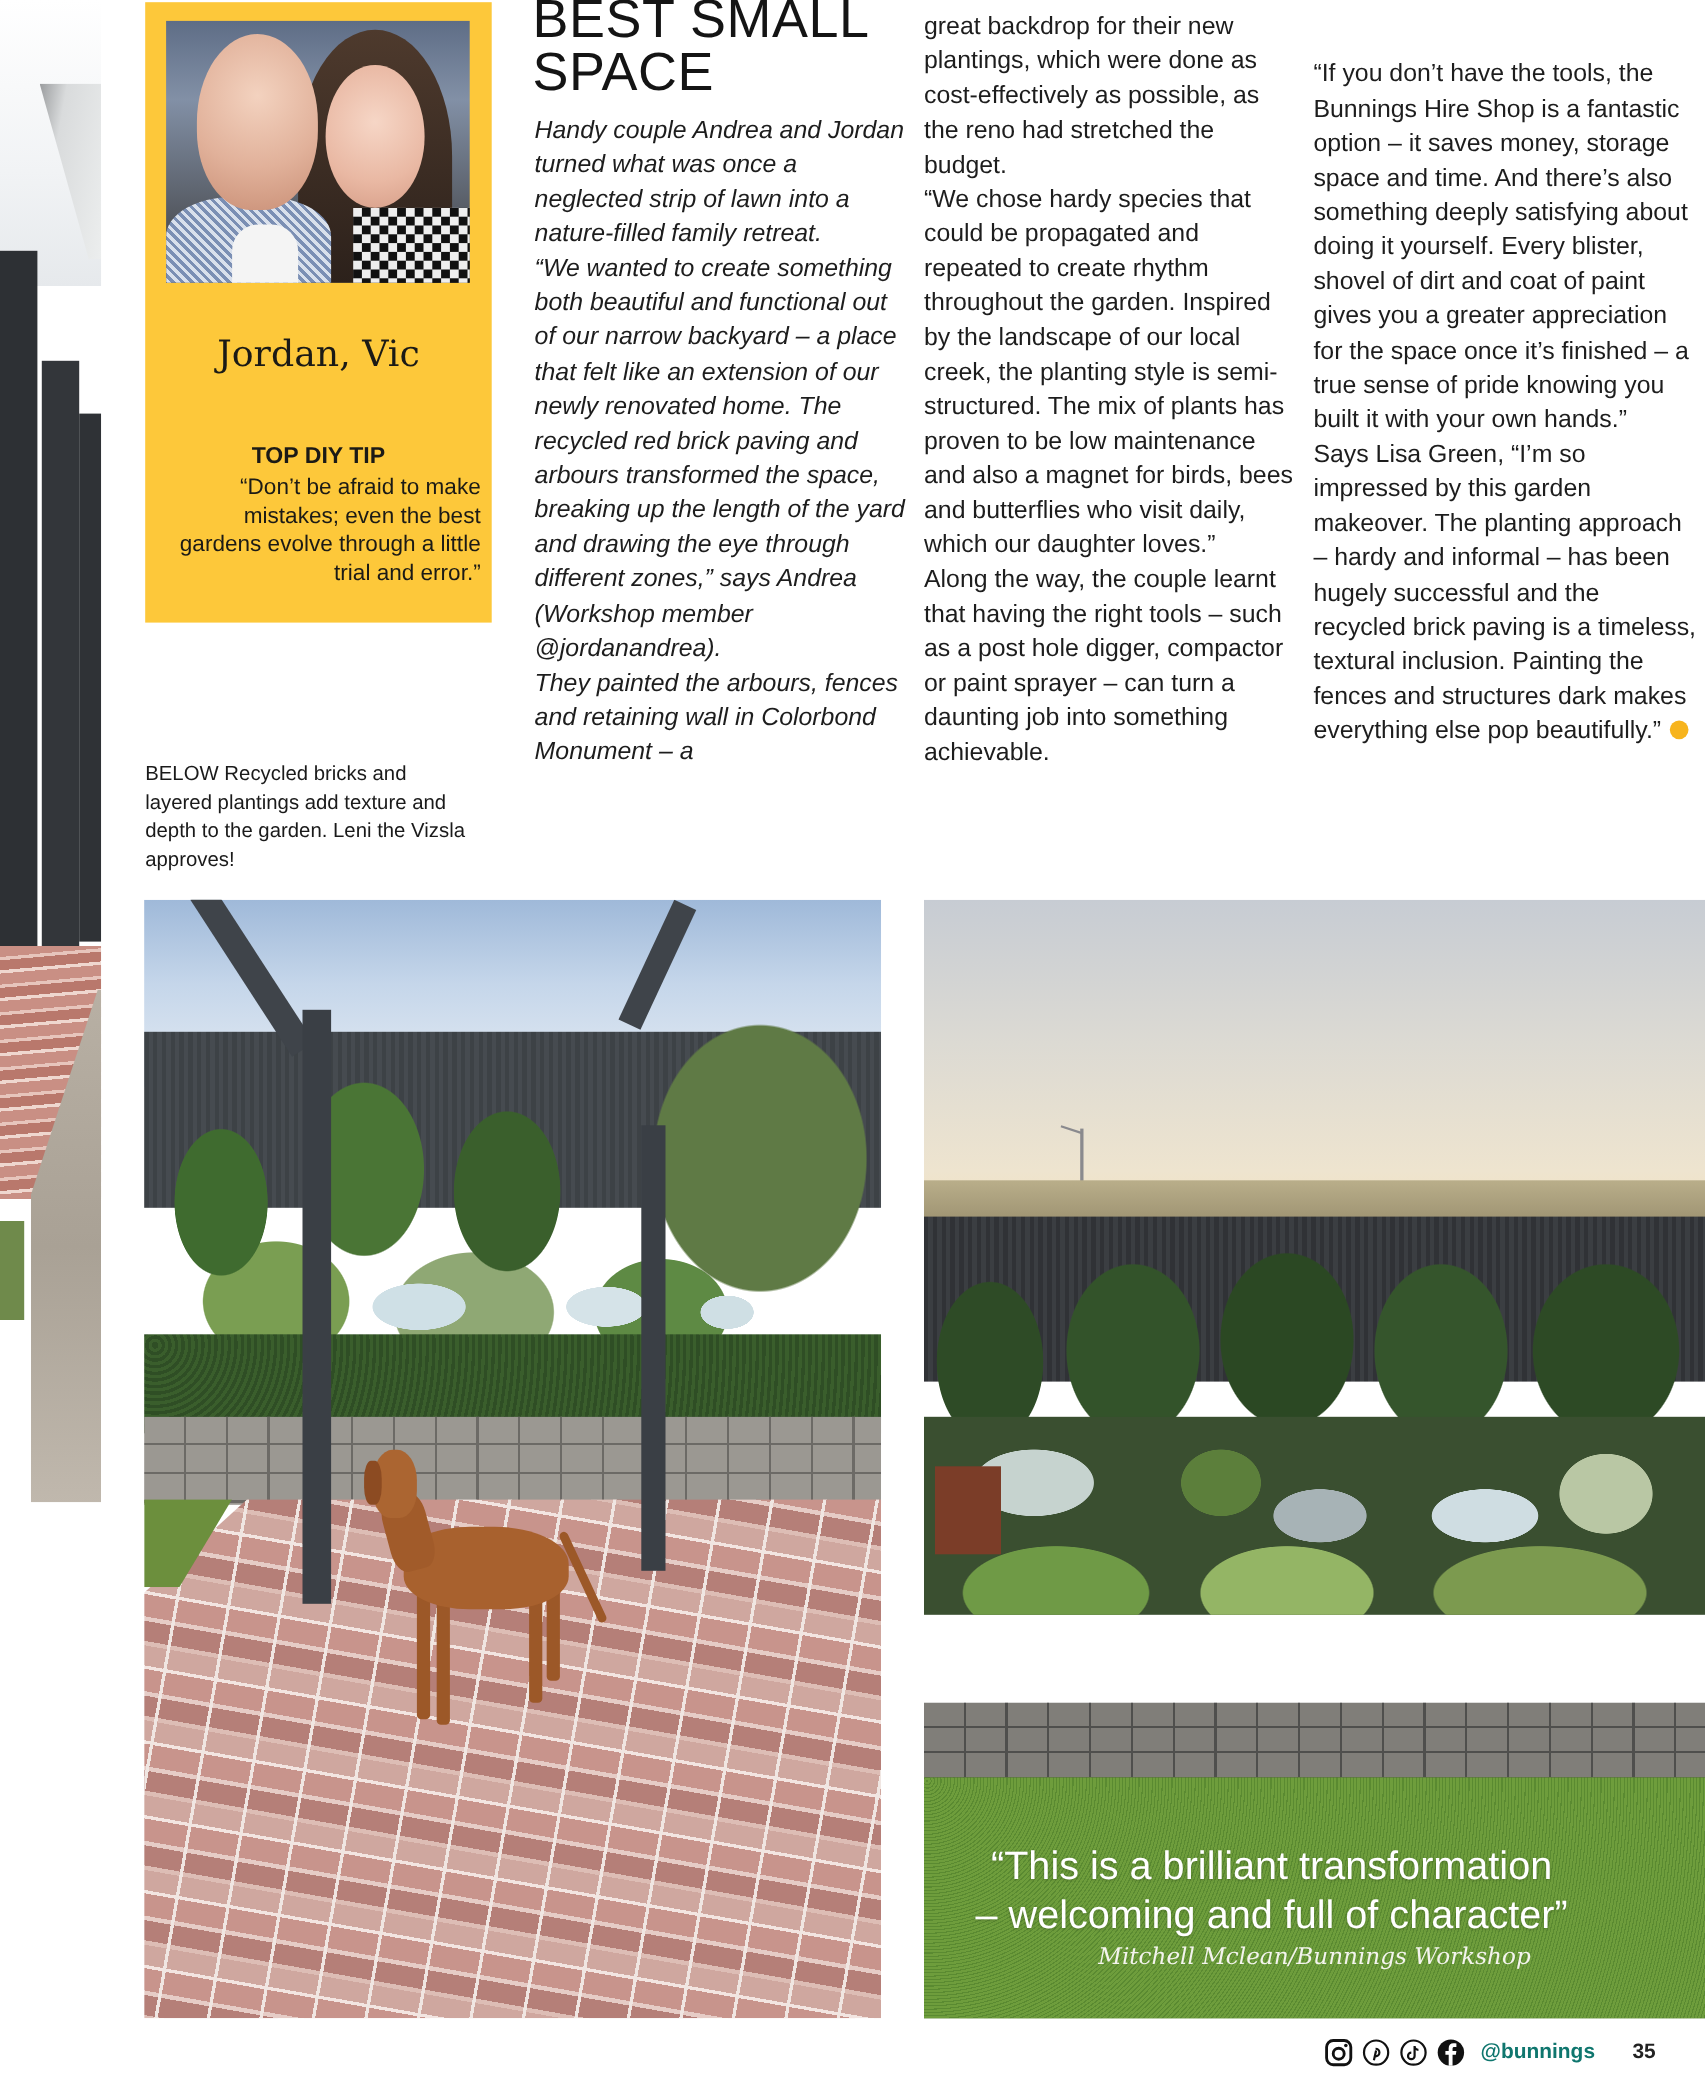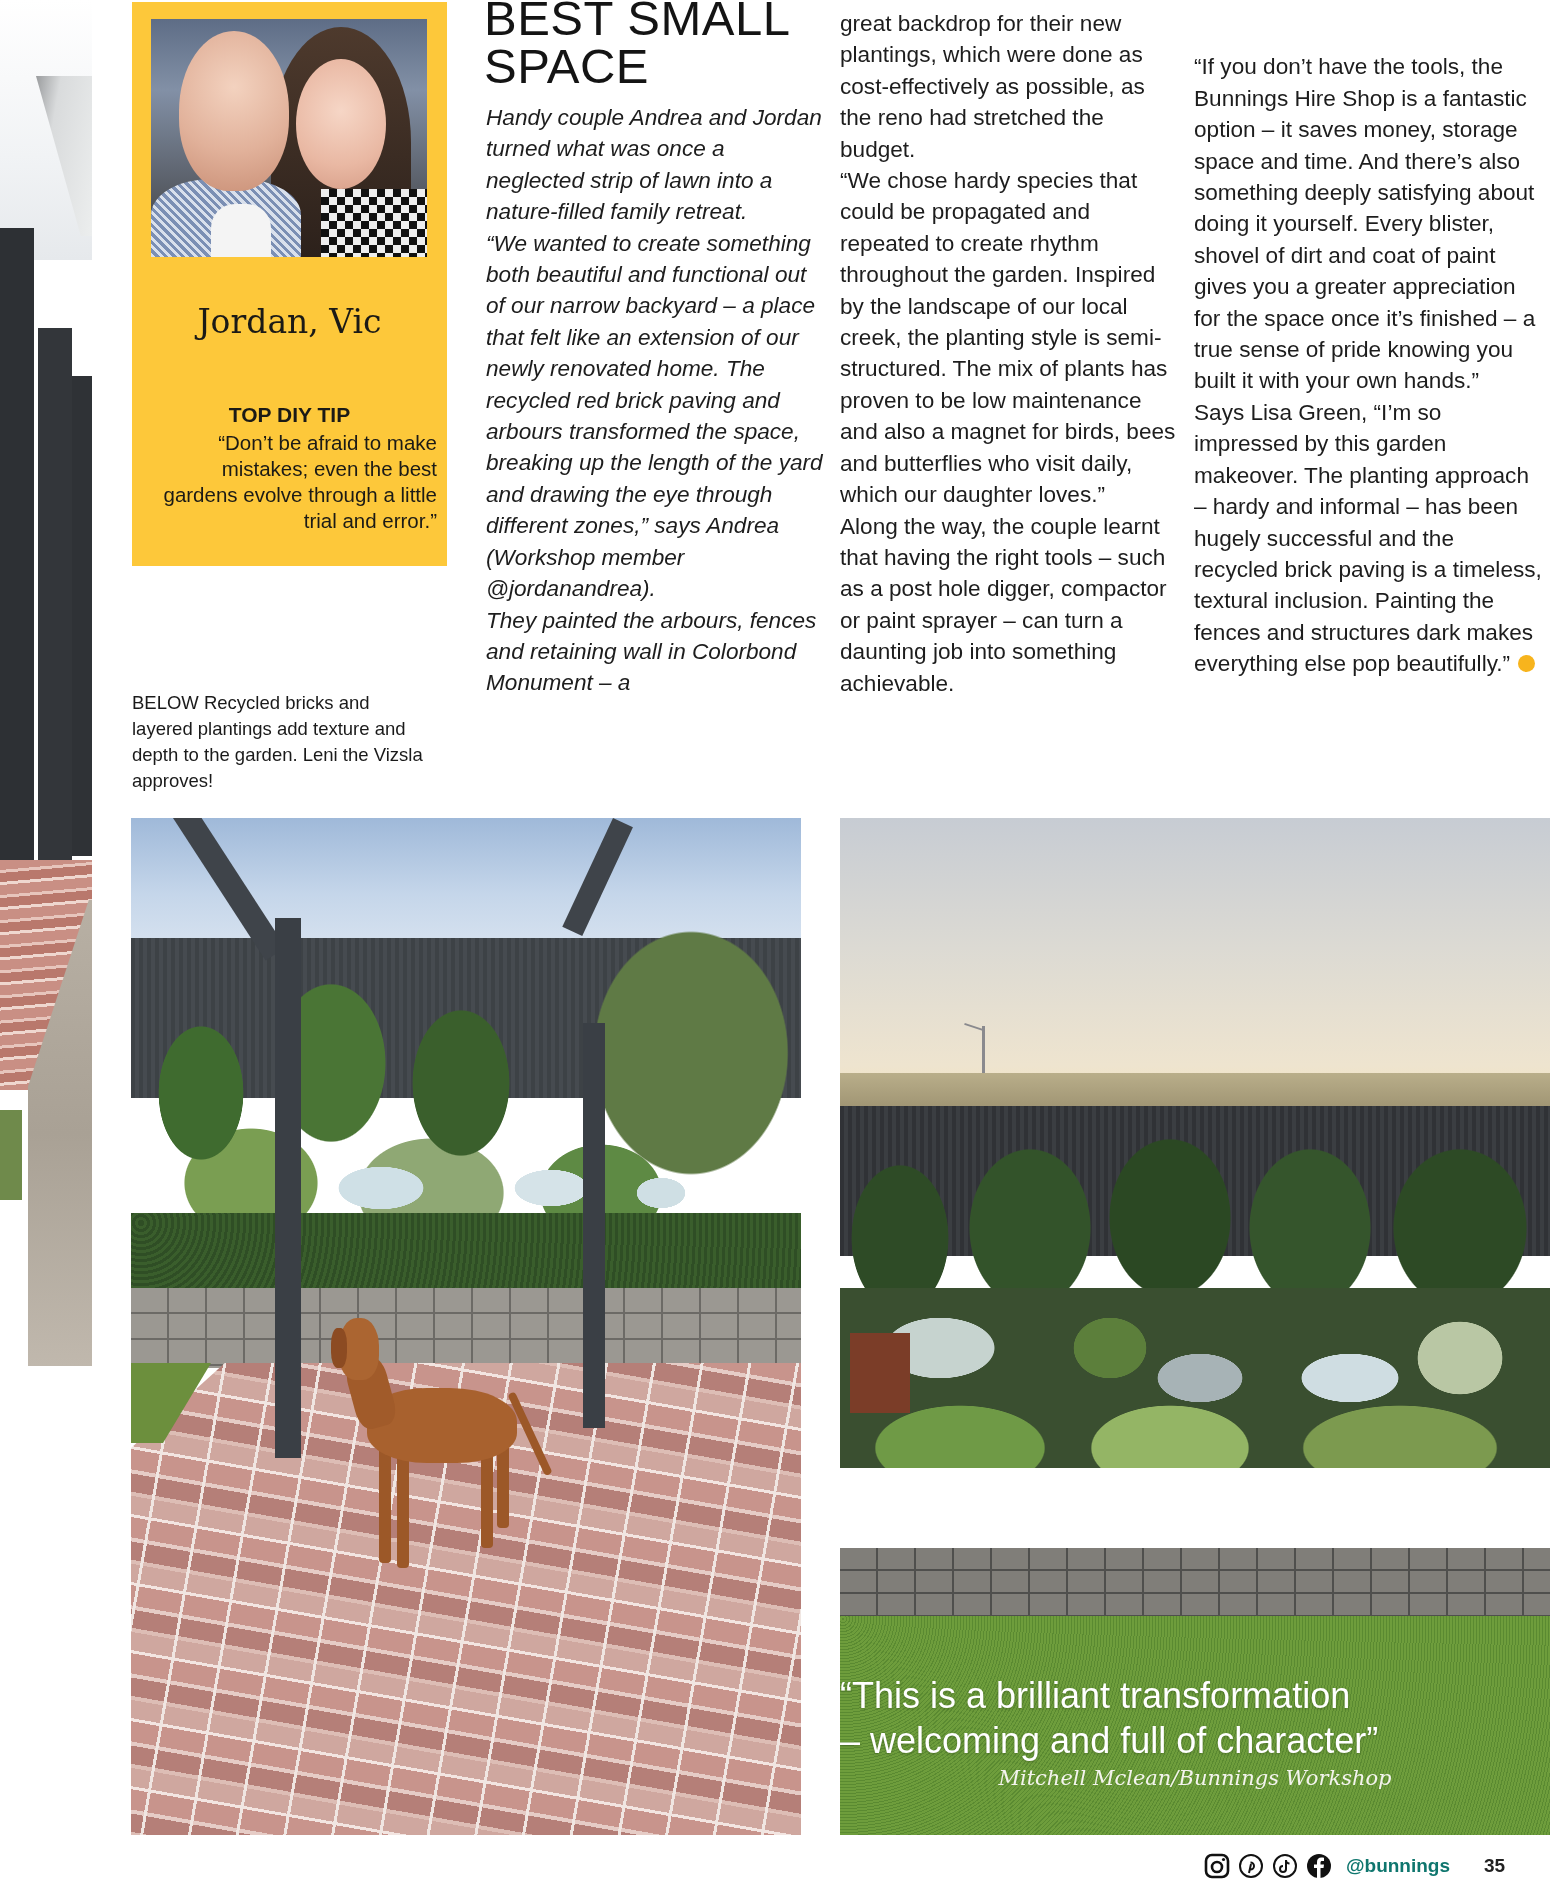--- a/index.html
+++ b/index.html
@@ -140,21 +140,21 @@
       #3a4f30; }
   .pr-planter { position:absolute; left:10px; top:515px; width:60px; height:80px; background:#7b3d28; }
   .pr-wall { position:absolute; left:0; top:730px; width:710px; height:70px;
     background:
       repeating-linear-gradient(90deg,transparent 0 36px,#4f4f4d 36px 38px),
       repeating-linear-gradient(180deg,#807e79 0 21px,#4f4f4d 21px 23px); }
   .pr-lawn { position:absolute; left:0; top:798px; width:710px; height:219px;
     background:
       repeating-radial-gradient(circle at 3px 3px,#5a8a31 0 1px,#6e9d3c 1px 3px),
       linear-gradient(180deg,#6a9a37,#4f7d27); }
-  .pull-quote { position:absolute; left:0; top:855px; width:632px; text-align:left;
+  .pull-quote { position:absolute; left:0; top:855px; width:632px; text-align:center;
     color:#ffffff; font-size:36px; line-height:45px; text-shadow:0 1px 3px rgba(0,0,0,0.25); }
   .pull-attrib { position:absolute; left:0; top:948px; width:710px; text-align:center;
     color:#f4f4ee; font-family:"DejaVu Serif","Liberation Serif",serif; font-style:italic; font-size:21px; }
 
   
   .footer { left:1204px; top:1851px; height:30px; display:flex; align-items:center; gap:8px; }
   .social-icon { width:26px; height:26px; display:inline-flex; align-items:center; justify-content:center; cursor:pointer; }
   .handle { font-size:19px; font-weight:bold; color:#0f766e; margin-left:6px; }
   .page-num { font-size:19px; font-weight:bold; color:#222; margin-left:26px; }
 </style>

